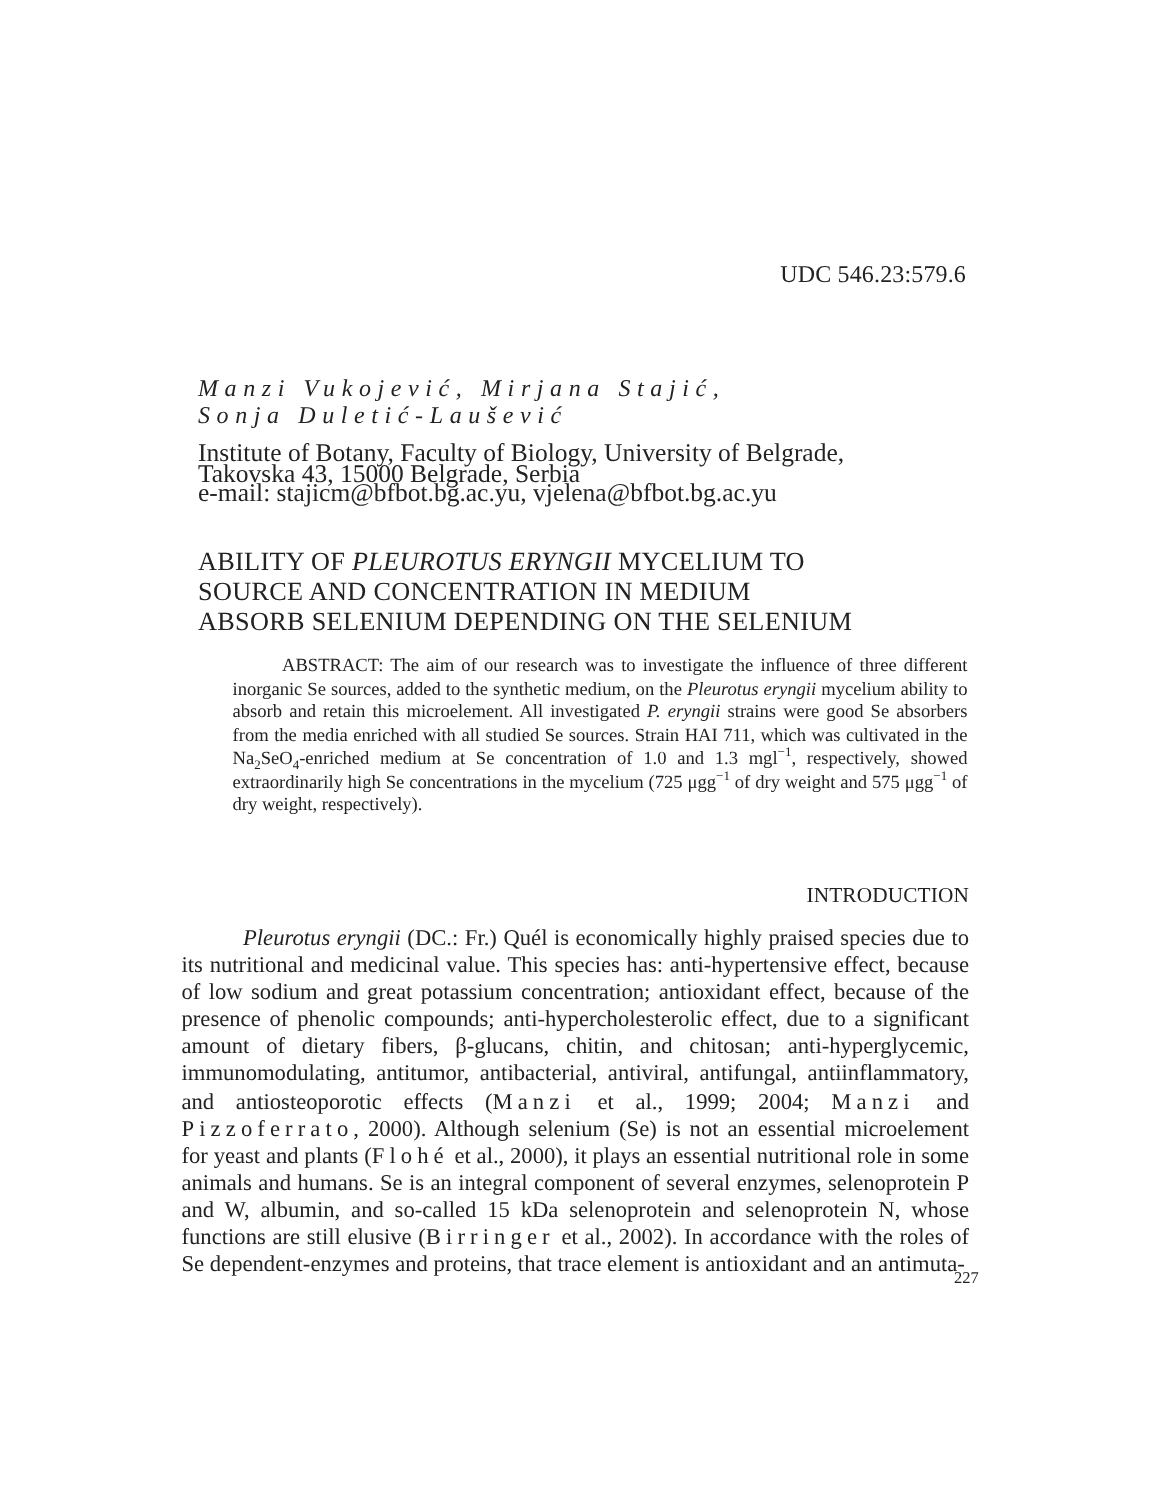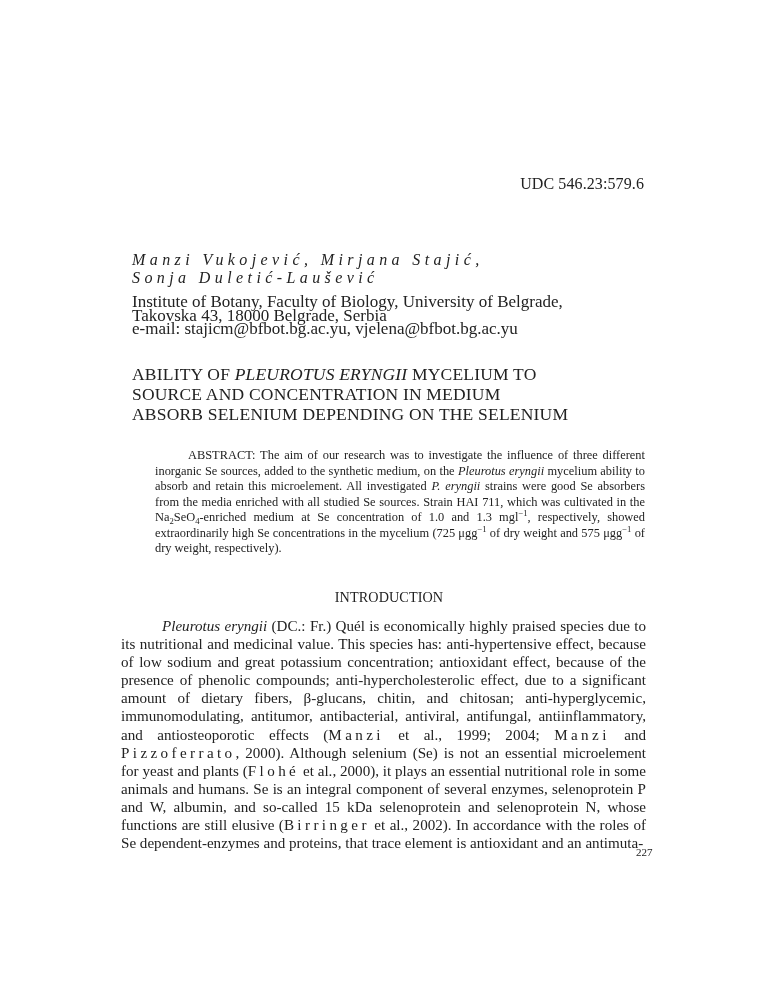--- a/index.html
+++ b/index.html
@@ -26,28 +26,28 @@
   .affil {
     position: absolute; left: 132px; top: 295px; font-size: 17px; line-height: 13.5px;
   }
   .title {
     position: absolute; left: 132px; top: 364px; width: 514px; text-align: left;
     font-size: 17.5px; line-height: 20px; letter-spacing: 0.2px;
   }
   .title i { font-style: italic; }
 
   .abstract {
-    position: absolute; left: 155px; top: 448px; width: 490px;
+    position: absolute; left: 155px; top: 436px; width: 490px;
     font-size: 12.4px; line-height: 15.5px; text-align: justify;
   }
   .abstract p { margin: 0; text-indent: 33px; }
   .abstract i { font-style: italic; }
 
   .section-heading {
-    position: absolute; left: 132px; top: 589px; width: 514px; text-align: center;
+    position: absolute; left: 132px; top: 589px; width: 514px; text-align: right;
     font-size: 14.2px; letter-spacing: 0.1px;
   }
   .intro {
     position: absolute; left: 121px; top: 617px; width: 525px;
     font-size: 15.1px; line-height: 18.1px; text-align: justify;
   }
   .intro p { margin: 0; text-indent: 41px; }
   .spaced { letter-spacing: 3.4px; }
   .page-num { position: absolute; left: 636px; top: 846px; font-size: 11px; text-align: right; }
   sub, sup { font-size: 70%; line-height: 0; }
@@ -60,21 +60,21 @@
 
   <div class="udc">UDC 546.23:579.6</div>
 
   <div class="authors">
     <div>Manzi Vukojević, Mirjana Stajić,</div>
     <div>Sonja Duletić-Laušević</div>
   </div>
 
   <div class="affil">
     <div>Institute of Botany, Faculty of Biology, University of Belgrade,</div>
-    <div>Takovska 43, 18000 Belgrade, Serbia</div>
+    <div>Takovska 43, 15000 Belgrade, Serbia</div>
     <div>e-mail: stajicm@bfbot.bg.ac.yu, vjelena@bfbot.bg.ac.yu</div>
   </div>
 
   <div class="title">
     <div><span>ABILITY OF </span><i>PLEUROTUS ERYNGII</i><span> MYCELIUM TO</span></div>
     <div>SOURCE AND CONCENTRATION IN MEDIUM</div>
     <div>ABSORB SELENIUM DEPENDING ON THE SELENIUM</div>
   </div>
 
   <div class="abstract">

